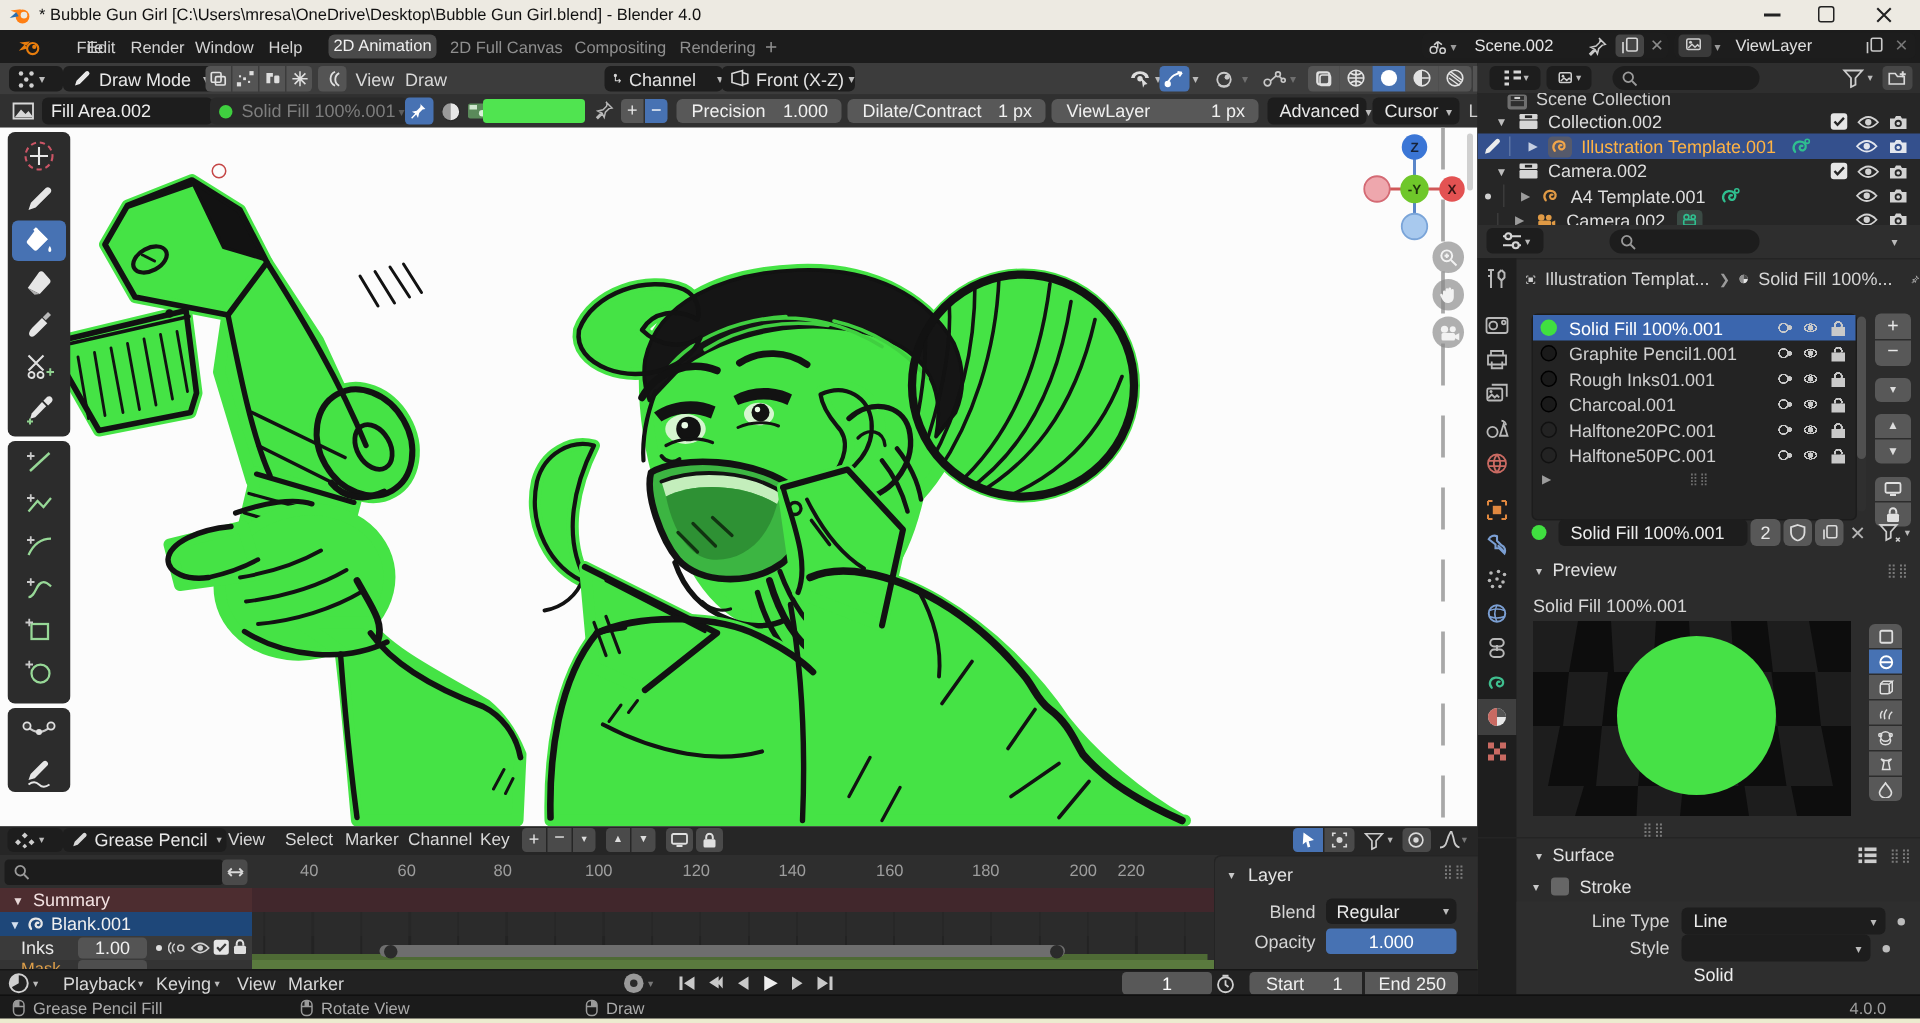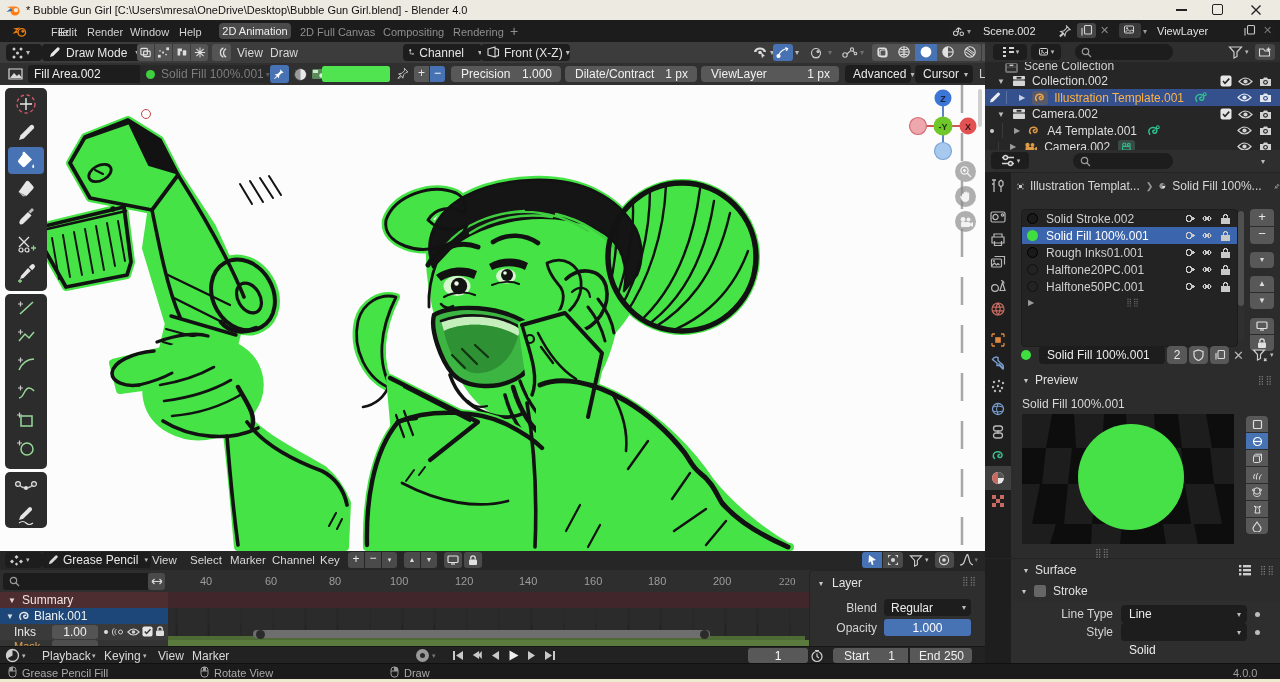--- a/index.html
+++ b/index.html
@@ -902,33 +902,38 @@
           <path d="M7 1.4 a5.6 5.6 0 0 0 0 11.2 Z" fill="#8f8f8f"></path>
           <path d="M7 7 L12.6 7 A5.6 5.6 0 0 0 7 1.4 Z" fill="#4a4a4a"></path>
         </svg>
       <span style="margin-left:6px;">Solid Fill 100%...</span>
       <svg style="margin-left:12px;" width="13" height="13" viewBox="0 0 15 16">
           <path d="M8 2 l4 4 -2 .4 -2.4 2.4 -.8 3.4 -1.2-2.3 -3 3 -.7-.7 3-3 -2.3-1.2 3.4-.8 2.4-2.4 .3-1.8 Z" fill="none" stroke="#c9c9c9" stroke-width="1.1"></path>
         </svg>
     </div>
 
     <div class="abs" style="left:36px;top:59px;width:215px;height:136px;background:#232323;border-radius:4px;border:1px solid #1c1c1c;font-size:12px;" id="matlist">
-      <div class="row" style="height:17px;color:#cfcfcf;">
-          <span class="mdot" style="background:#1a1a1a;border:1px solid #000;"></span>
-          <span class="mname">Solid Stroke.002</span>
-          <span class="micons"></span>
-        </div>
       <div class="row" style="height:17px;background:#3b66ae;color:#fff;">
           <span class="mdot" style="background:#40df40;"></span>
           <span class="mname">Solid Fill 100%.001</span>
           <span class="micons sel"></span>
         </div>
       <div class="row" style="height:17px;color:#cfcfcf;">
           <span class="mdot" style="background:#1a1a1a;border:1px solid #000;"></span>
+          <span class="mname">Graphite Pencil1.001</span>
+          <span class="micons"></span>
+        </div>
+      <div class="row" style="height:17px;color:#cfcfcf;">
+          <span class="mdot" style="background:#1a1a1a;border:1px solid #000;"></span>
           <span class="mname">Rough Inks01.001</span>
+          <span class="micons"></span>
+        </div>
+      <div class="row" style="height:17px;color:#cfcfcf;">
+          <span class="mdot" style="background:#1a1a1a;border:1px solid #000;"></span>
+          <span class="mname">Charcoal.001</span>
           <span class="micons"></span>
         </div>
       <div class="row" style="height:17px;color:#cfcfcf;">
           <span class="mdot" style="background:#232323;border:1px solid #111;"></span>
           <span class="mname">Halftone20PC.001</span>
           <span class="micons"></span>
         </div>
       <div class="row" style="height:17px;color:#cfcfcf;">
           <span class="mdot" style="background:#232323;border:1px solid #111;"></span>
           <span class="mname">Halftone50PC.001</span>
@@ -1081,21 +1086,21 @@
       </span>
     </div>
     <div class="abs row" style="left:37px;top:434px;height:14px;color:#e0e0e0;">
       <span style="color:#c9c9c9;font-size:8px;">▾</span>
       <span style="margin-left:8px;width:12px;height:12px;background:#666;border-radius:2.5px;display:inline-block;"></span>
       <span style="margin-left:7px;">Stroke</span>
     </div>
     <div class="abs" style="left:26px;top:451px;width:269px;height:62px;background:#2e2e2e;"></div>
     <div class="abs row" style="left:26px;top:455px;width:262px;height:18px;">
       <span style="width:102px;text-align:right;color:#d4d4d4;">Line Type</span>
-      <span class="ddark row" style="margin-left:8px;width:126px;height:18px;color:#ececec;">
+      <span class="ddark row" style="margin-left:8px;width:136px;height:18px;color:#ececec;">
           <span style="margin-left:8px;">Line</span>
           <span style="margin-left:auto;margin-right:6px;color:#bbb;font-size:8px;">▾</span>
         </span>
       <span style="margin-left:8px;width:5px;height:5px;border-radius:50%;background:#bdbdbd;"></span>
     </div>
     <div class="abs row" style="left:26px;top:473px;width:262px;height:18px;">
       <span style="width:102px;text-align:right;color:#d4d4d4;">Style</span>
       <span class="ddark row" style="margin-left:8px;width:126px;height:18px;color:#ececec;">
           <span style="margin-left:8px;margin-top:36px;">Solid</span>
           <span style="margin-left:auto;margin-right:6px;color:#bbb;font-size:8px;">▾</span>
@@ -1203,21 +1208,21 @@
       <div class="abs txt rulnum" style="left:0;top:5px;color:#9d9d9d;font-size:11px;">
         <span class="abs" style="left:200px;">40</span>
           <span class="abs" style="left:265px;">60</span>
           <span class="abs" style="left:329px;">80</span>
         <span class="abs" style="left:390px;">100</span>
           <span class="abs" style="left:455px;">120</span>
           <span class="abs" style="left:519px;">140</span>
         <span class="abs" style="left:584px;">160</span>
           <span class="abs" style="left:648px;">180</span>
           <span class="abs" style="left:713px;">200</span>
-        <span class="abs" style="left:779px;font-family:Liberation Serif, serif;">220</span>
+        <span class="abs" style="left:745px;">220</span>
       </div>
     </div>
 
     <div class="abs" style="left:168px;top:41px;width:817px;height:54px;background:#2b2b2b;background-image:repeating-linear-gradient(90deg,#232323 0 1.5px,transparent 1.5px 32.3px);background-position:7.5px 0;"></div>
 
     <div class="abs" style="left:0;top:41px;width:985px;height:16px;background:#4d2d30;">
       <div class="abs" style="left:168px;top:0;width:817px;height:16px;background:#40272b;opacity:.85;"></div>
       <span class="abs" style="left:8px;top:4px;color:#e8d8d8;font-size:8px;">▼</span>
       <span class="abs txt" style="left:22px;top:1px;color:#f2e2e2;">Summary</span>
     </div>

